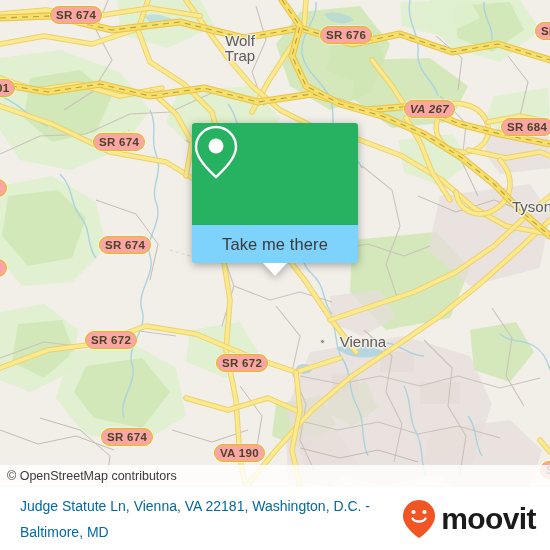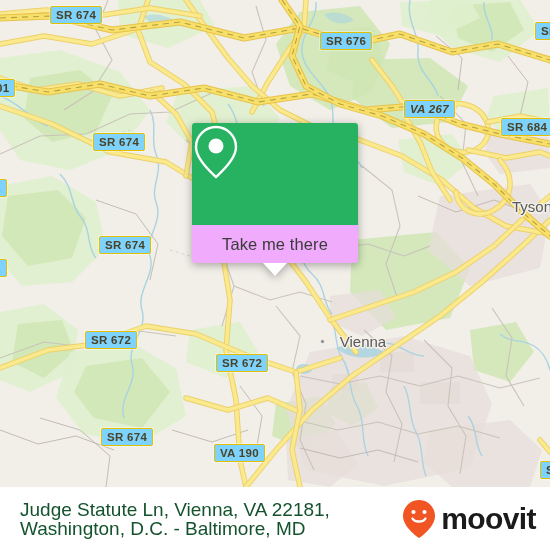--- a/index.html
+++ b/index.html
@@ -33,23 +33,23 @@
     pointer-events:none;
   }
   .town-dot{
     position:absolute; width:5px; height:5px; border-radius:50%;
     background:#8c8c8c; border:1px solid #f2efe9;
   }
 
   
   .shield{
     position:absolute;
-    background:#7dd3fc;
+    background:#fca5a5;
     border:1.6px solid #e2c000;
-    border-radius:2px;
+    border-radius:9px;
     color:#4a4328;
     font-size:11.5px;
     font-weight:bold;
     line-height:15px;
     height:18px;
     padding:0 5px;
     white-space:nowrap;
     letter-spacing:.3px;
     display:flex; align-items:center; justify-content:center;
     box-shadow:0 0 0 1px rgba(255,255,255,.35);
@@ -77,21 +77,21 @@
   }
   #popup-top{
     width:100%; height:102px;
     background:#26b260;
     border-radius:3px 3px 0 0;
     display:flex; align-items:center; justify-content:center;
   }
   #popup-bottom{
     position:relative;
     width:100%; height:38px;
-    background:#f0abfc;
+    background:#7dd3fc;
     border-radius:0 0 3px 3px;
     display:flex; align-items:center; justify-content:center;
   }
   #popup-label{
     color:#3b3b3b;
     font-size:16.5px;
     letter-spacing:.1px;
   }
   #popup-tail{
     position:absolute;
@@ -106,23 +106,23 @@
   #footer{
     position:absolute;
     left:0; top:487px; width:550px; height:63px;
     background:#ffffff;
     display:flex; align-items:center;
   }
   #footer-text{
     flex:1;
     padding-left:20px;
     padding-right:8px;
-    color:#14532d;
-    font-size:19px;
-    line-height:19px;
+    color:#0369a1;
+    font-size:14px;
+    line-height:26px;
   }
   #brand{
     display:flex; align-items:center;
     padding-right:14px;
     gap:5px;
   }
   #brand-word{
     color:#1b1b1b;
     font-size:30px;
     font-weight:bold;
@@ -299,28 +299,29 @@
       <path class="mfill" d="M0 84 L48 92 L100 84 L150 96 L204 88 L258 102 L312 94 L366 110 L414 106 L460 124 L500 134 L550 144"></path>
       <path class="mdash" d="M0 84 L48 92 L100 84 L150 96 L204 88 L258 102 L312 94 L366 110 L414 106 L460 124 L500 134 L550 144"></path>
 
       <path class="mcase" d="M282 0 L300 26 L292 56 L306 86 L340 104 L382 116 L424 134 L462 158 L494 184 L522 212 L550 236"></path>
       <path class="mfill" d="M282 0 L300 26 L292 56 L306 86 L340 104 L382 116 L424 134 L462 158 L494 184 L522 212 L550 236"></path>
       <path class="mdash" d="M282 0 L300 26 L292 56 L306 86 L340 104 L382 116 L424 134 L462 158 L494 184 L522 212 L550 236"></path>
 
       <path d="M238 148 L246 164" stroke="#222" stroke-width="3" fill="none"></path>
     </svg>
 
+    <div class="place-label" style="left:205px; top:33px; width:70px;">Wolf<br>Trap</div>
 
     <div class="town-dot" style="left:320px; top:339px;"></div>
     <div class="place-label" style="left:328px; top:334px; width:70px; text-align:center;">Vienna</div>
 
     <div class="place-label" style="left:512px; top:199px; width:60px; text-align:left;">Tysons</div>
 
     <div class="shield" style="left:50px;  top:6px;">SR 674</div>
-    <div class="shield" style="left:320px; top:32px;">SR 676</div>
+    <div class="shield" style="left:320px; top:26px;">SR 676</div>
     <div class="shield" style="left:535px; top:22px;">SR</div>
     <div class="shield" style="left:-10px; top:79px;">01</div>
     <div class="shield" style="left:404px; top:100px;font-style:italic;">VA 267</div>
     <div class="shield" style="left:501px; top:118px;">SR 684</div>
     <div class="shield" style="left:93px;  top:133px;">SR 674</div>
     <div class="shield" style="left:-12px; top:179px;">1</div>
     <div class="shield" style="left:99px;  top:236px;">SR 674</div>
     <div class="shield" style="left:-12px; top:259px;">1</div>
     <div class="shield" style="left:85px;  top:331px;">SR 672</div>
     <div class="shield" style="left:216px; top:354px;">SR 672</div>
@@ -334,20 +335,21 @@
           <path d="M24 4 C13 4, 4 13, 4 24 C4 37, 20 50, 24 54 C28 50, 44 37, 44 24 C44 13, 35 4, 24 4 Z" fill="none" stroke="#ffffff" stroke-width="2.4"></path>
           <circle cx="24" cy="23" r="7.5" fill="#ffffff"></circle>
         </svg>
       </div>
       <div id="popup-bottom">
         <span id="popup-label">Take me there</span>
         <div id="popup-tail"></div>
       </div>
     </div>
 
+    <div id="attribution">© OpenStreetMap contributors</div>
   </div>
 
   <div id="footer">
     <div id="footer-text">Judge Statute Ln, Vienna, VA 22181, Washington, D.C. - Baltimore, MD</div>
     <div id="brand">
       <svg width="34" height="40" viewBox="0 0 34 40">
         <path d="M17 1 C8.2 1, 1 8.2, 1 17 C1 27, 13 36.5, 17 39 C21 36.5, 33 27, 33 17 C33 8.2, 25.8 1, 17 1 Z" fill="#f05523"></path>
         <circle cx="11.5" cy="13" r="2.1" fill="#ffffff"></circle>
         <circle cx="22.5" cy="13" r="2.1" fill="#ffffff"></circle>
         <path d="M10.5 19.5 C12.5 23.5, 21.5 23.5, 23.5 19.5" fill="none" stroke="#ffffff" stroke-width="2.3" stroke-linecap="round"></path>

